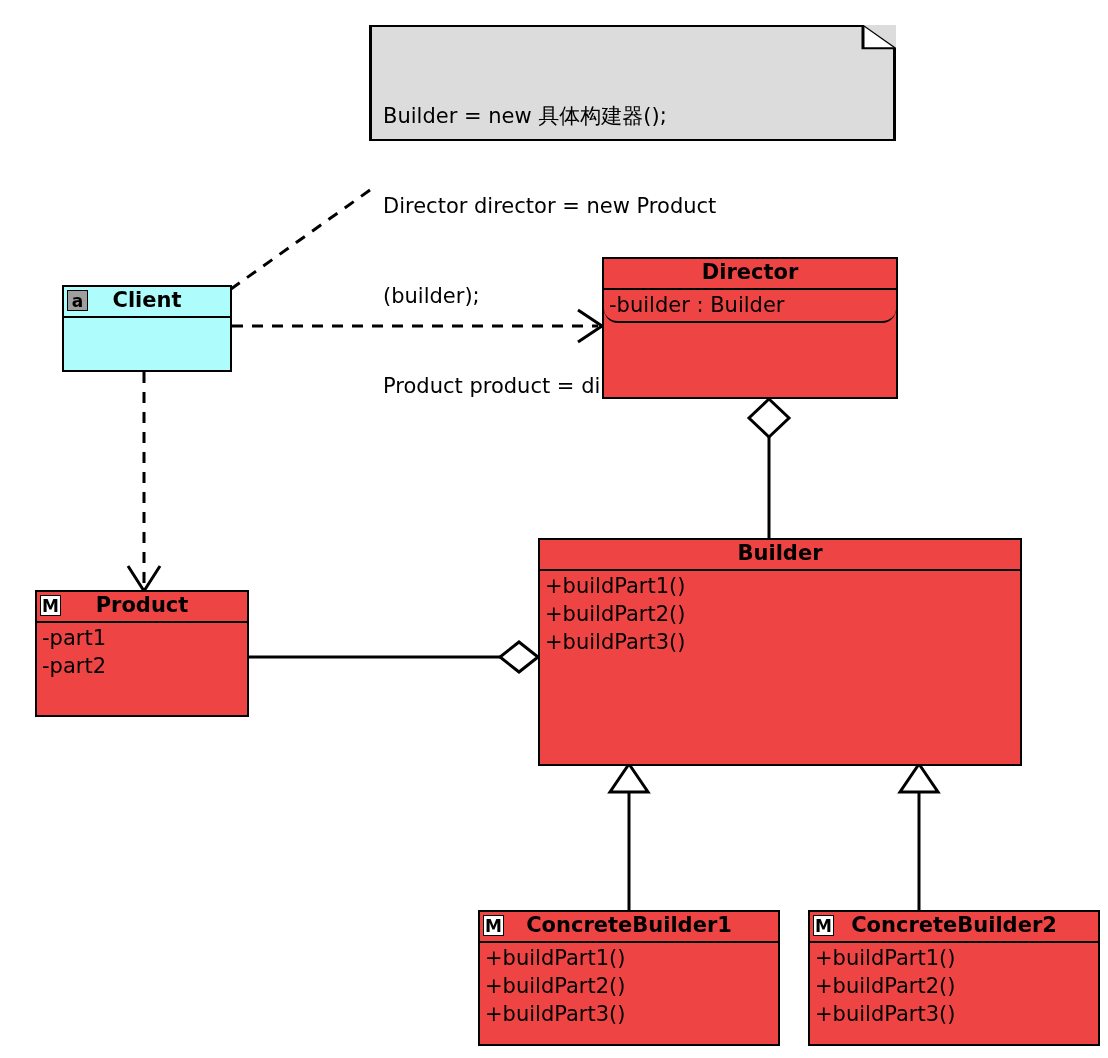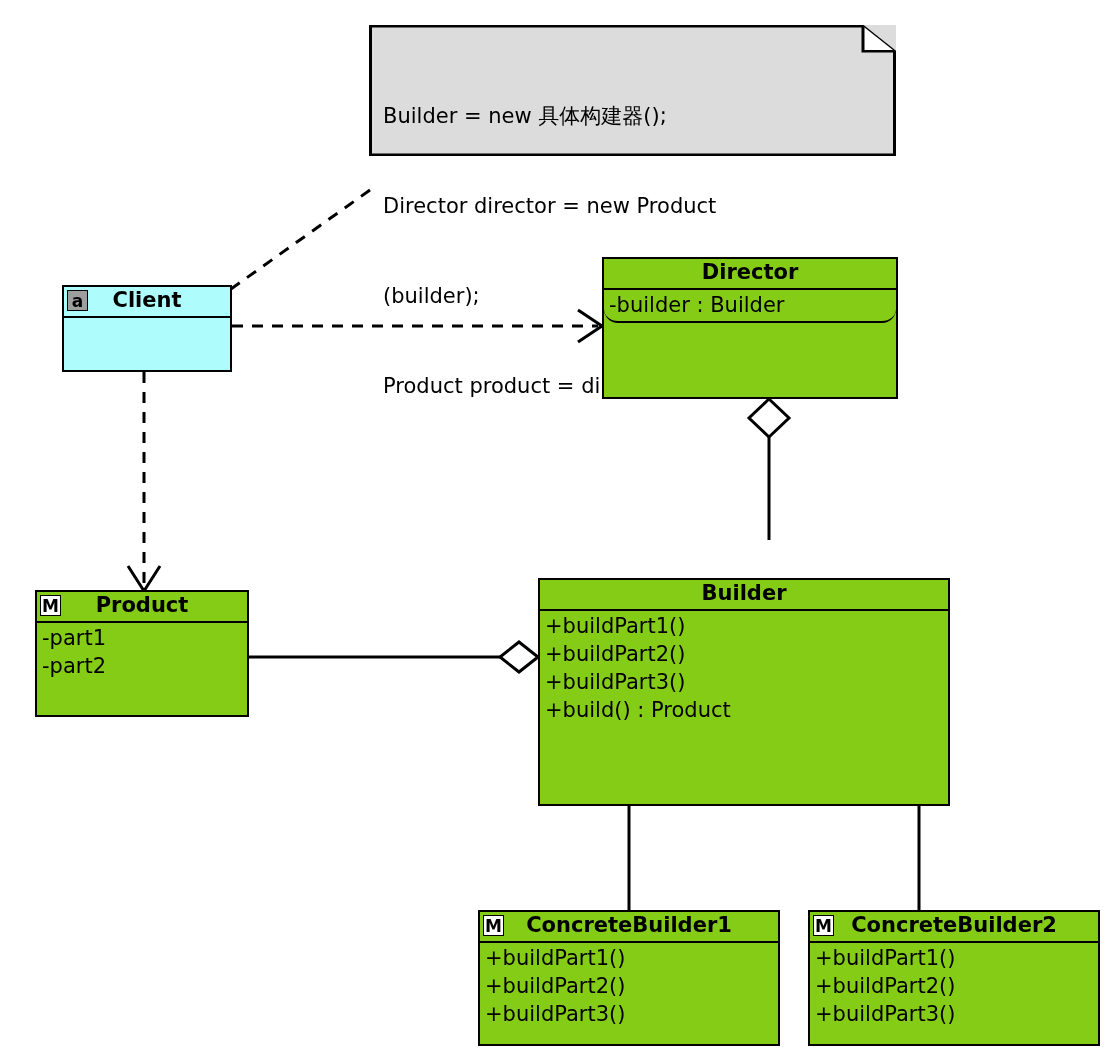--- a/index.html
+++ b/index.html
@@ -24,21 +24,21 @@
     width: 1108px;
     height: 1058px;
     pointer-events: none;
   }
 
   
   .uml-class {
     position: absolute;
     box-sizing: border-box;
     border: 2px solid #000000;
-    background: #84cc16;
+    background: #ef4444;
     display: flex;
     flex-direction: column;
     z-index: 5;
   }
   .uml-class.client-style {
     background: #AEFCFC;
   }
   .cls-title {
     position: relative;
     box-sizing: border-box;
@@ -147,21 +147,21 @@
     <line x1="249" y1="657" x2="500" y2="657" stroke="#000000" stroke-width="3"></line>
     <polygon points="538,657 519,672 500,657 519,642" fill="#ffffff" stroke="#000000" stroke-width="3"></polygon>
 
     <line x1="629" y1="790" x2="629" y2="912" stroke="#000000" stroke-width="3"></line>
     <polygon points="629,764 648,792 610,792" fill="#ffffff" stroke="#000000" stroke-width="3"></polygon>
 
     <line x1="919" y1="790" x2="919" y2="912" stroke="#000000" stroke-width="3"></line>
     <polygon points="919,764 938,792 900,792" fill="#ffffff" stroke="#000000" stroke-width="3"></polygon>
   </svg>
 
-  <div class="uml-note" style="left:369px; top:25px; width:527px; height:131px;">
+  <div class="uml-note" style="left:369px; top:25px; width:527px; height:116px;">
     <svg class="note-shape" viewBox="0 0 527 165" preserveAspectRatio="none">
       <path d="M1.5,1.5 L494,1.5 L525.5,33 L525.5,163.5 L1.5,163.5 Z" fill="#DCDCDC" stroke="#000000" stroke-width="3"></path>
       <path d="M494,1.5 L494,33 L525.5,33" fill="#ffffff" stroke="#000000" stroke-width="3"></path>
     </svg>
     <div class="note-text">
       <span class="note-line">Builder = new 具体构建器();</span>
       <span class="note-line">Director director = new Product</span>
       <span class="note-line">(builder);</span>
       <span class="note-line">Product product = director.create();</span>
     </div>
@@ -188,29 +188,28 @@
     <div class="cls-title">
       <span class="cls-badge badge-white">M</span>
       <span>Product</span>
     </div>
     <div class="cls-compartment grow">
       <span class="cls-row">-part1</span>
       <span class="cls-row">-part2</span>
     </div>
   </div>
 
-  <div class="uml-class" style="left:538px; top:538px; width:412px; height:228px;margin-top:40px;">
+  <div class="uml-class" style="left:538px; top:538px; width:484px; height:228px;">
     <div class="cls-title">
       <span>Builder</span>
     </div>
     <div class="cls-compartment grow">
       <span class="cls-row">+buildPart1()</span>
       <span class="cls-row">+buildPart2()</span>
       <span class="cls-row">+buildPart3()</span>
-      <span class="cls-row">+build() : Product</span>
     </div>
   </div>
 
   <div class="uml-class" style="left:478px; top:910px; width:302px; height:136px;">
     <div class="cls-title">
       <span class="cls-badge badge-white">M</span>
       <span>ConcreteBuilder1</span>
     </div>
     <div class="cls-compartment grow">
       <span class="cls-row">+buildPart1()</span>

